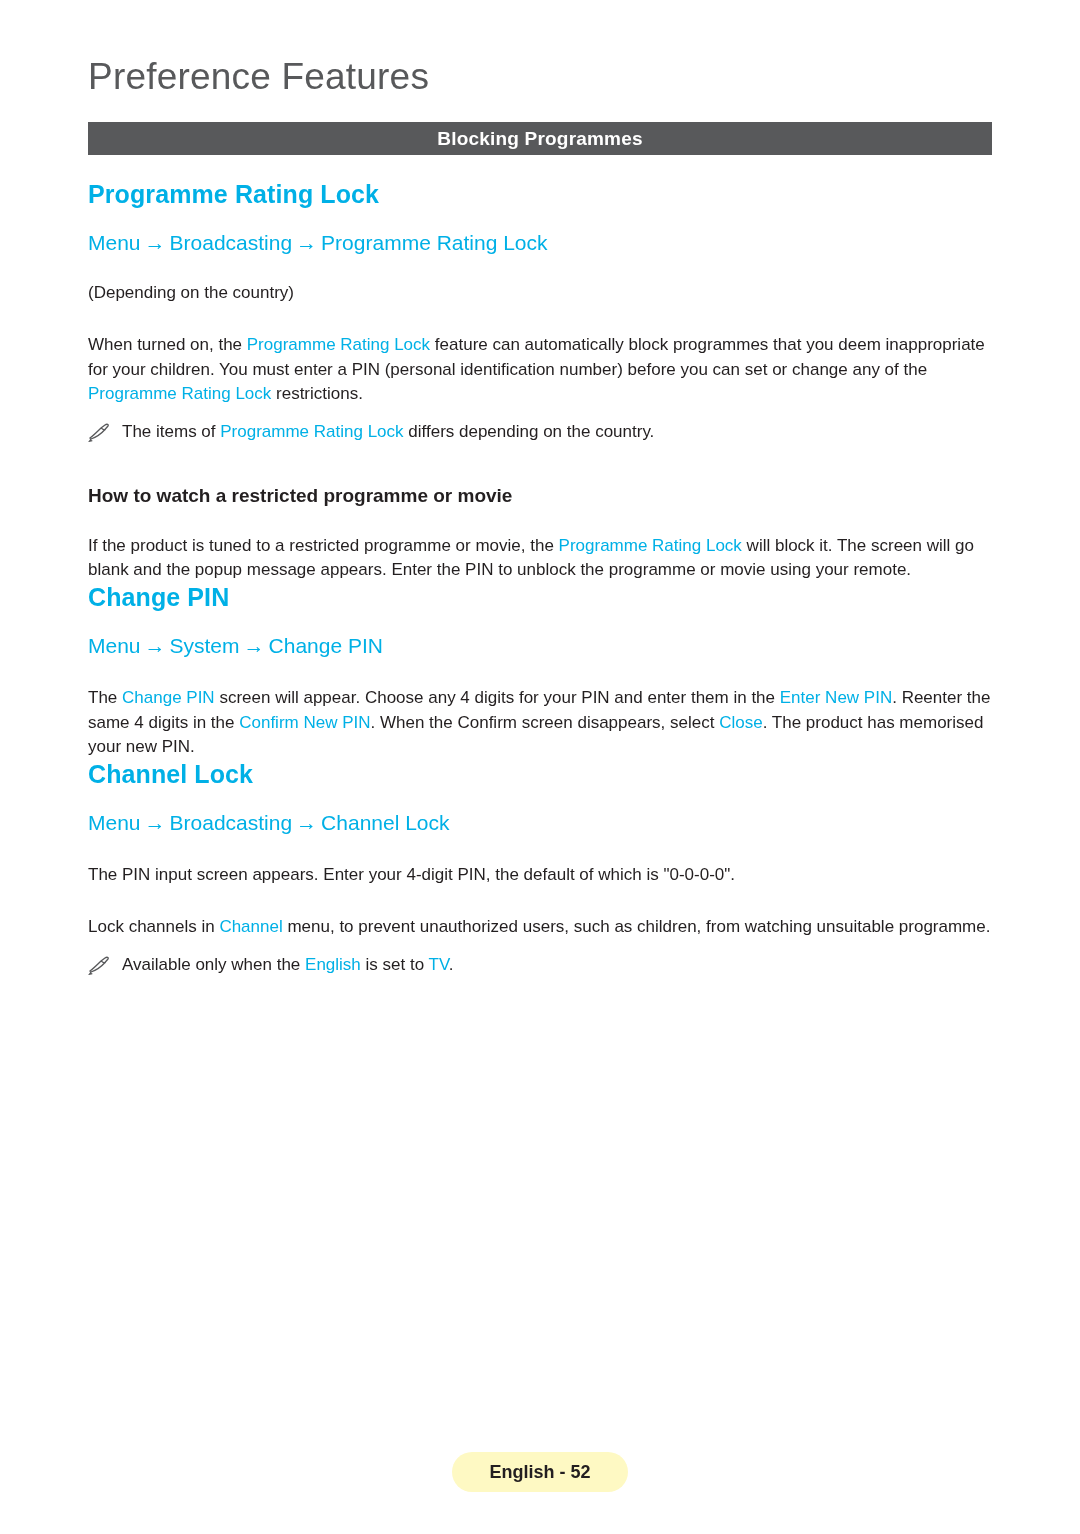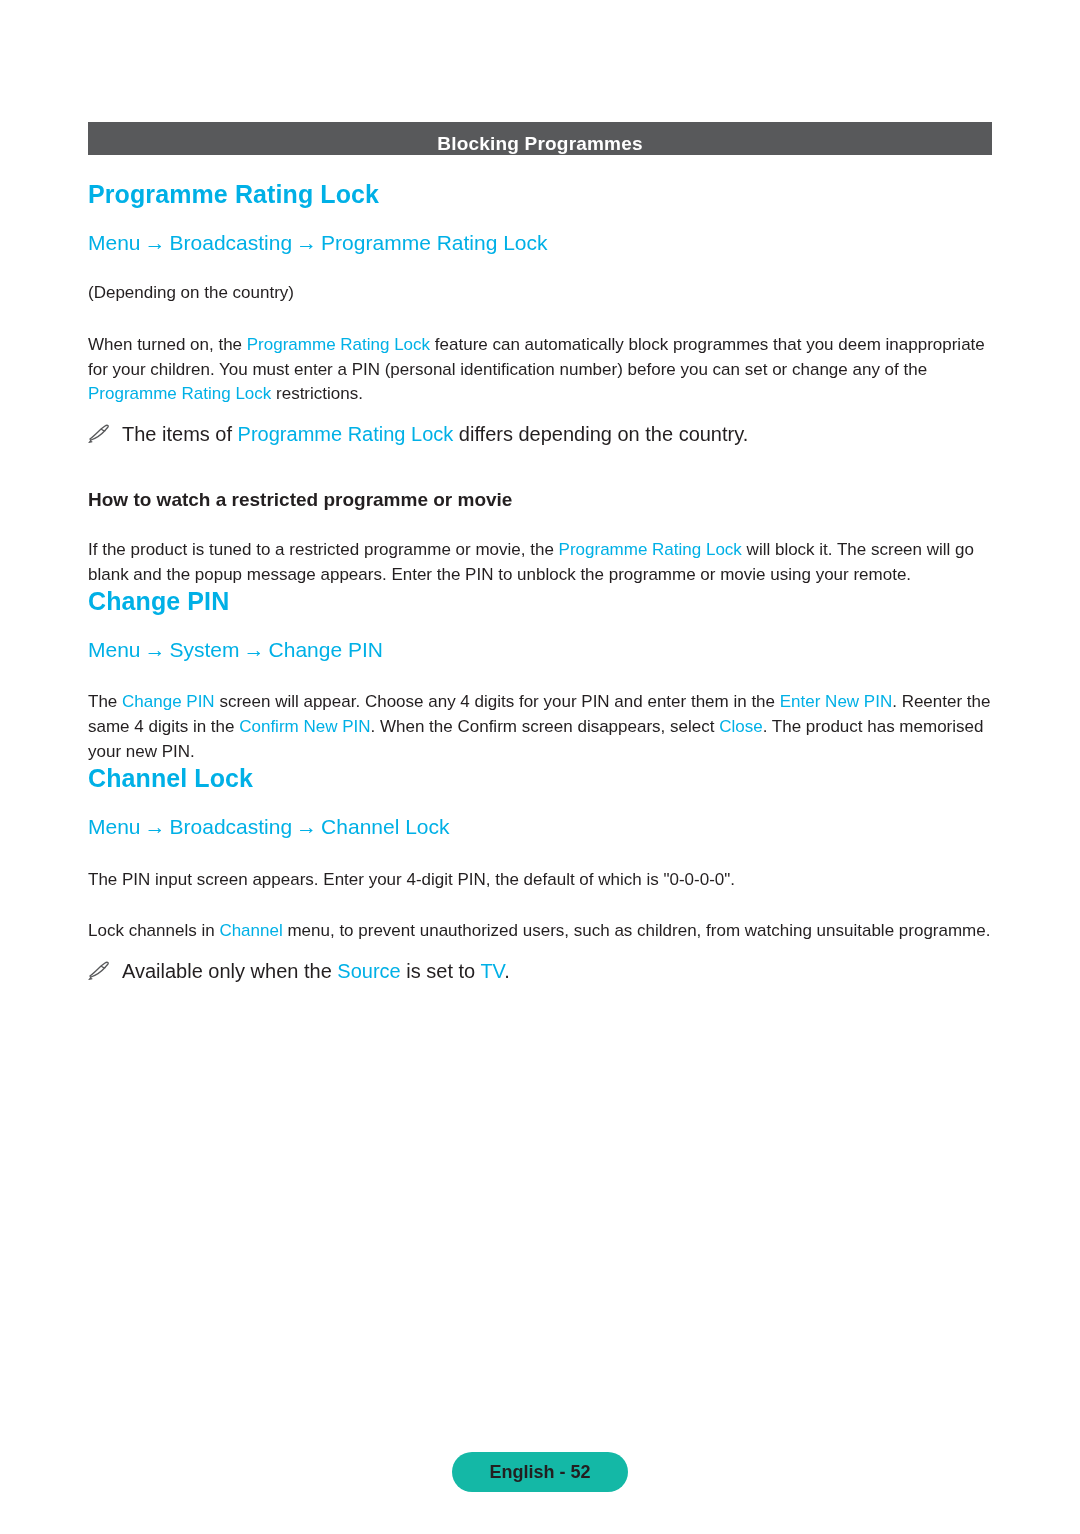--- a/index.html
+++ b/index.html
@@ -35,21 +35,21 @@
     position: absolute;
     left: 88px;
     top: 122px;
     width: 904px;
     height: 33px;
     background: #58595b;
     color: #ffffff;
     font-size: 19px;
     font-weight: bold;
     display: flex;
-    align-items: flex-end;
+    align-items: center;
     justify-content: center;
     letter-spacing: 0.2px;
   }
   .content {
     position: absolute;
     left: 88px;
     top: 180px;
     width: 904px;
   }
   h2.blue-head {
@@ -78,21 +78,21 @@
   .para {
     font-size: 17px;
     line-height: 1.45;
     color: #231f20;
     margin-top: 27px;
     text-align: left;
   }
   .para.tight { margin-top: 25px; }
   .blue { color: #00b0e6; }
   .note {
-    font-size: 20px;
+    font-size: 17px;
     line-height: 1.45;
     margin-top: 13px;
     position: relative;
     padding-left: 34px;
   }
   .note .pen {
     position: absolute;
     left: 0px;
     top: 2px;
     width: 26px;
@@ -107,35 +107,36 @@
     margin-top: 40px;
     color: #231f20;
   }
   .footer {
     position: absolute;
     left: 50%;
     transform: translateX(-50%);
     bottom: 42px;
     width: 176px;
     height: 40px;
-    background: #14b8a6;
+    background: #fef9c3;
     border-radius: 20px;
     display: flex;
     align-items: center;
     justify-content: center;
     font-size: 18px;
     font-weight: bold;
     color: #231f20;
   }
 </style>
 </head>
 <body>
 
 <div class="page">
 
+  <div class="chapter-title">Preference Features</div>
 
   <div class="section-band">
     <span>Blocking Programmes</span>
   </div>
 
   <div class="content">
 
     <h2 class="blue-head h-prl">Programme Rating Lock</h2>
 
     <div class="breadcrumb">
@@ -188,21 +189,21 @@
     </div>
 
     <div class="note">
       <span class="pen">
         <svg width="26" height="20" viewBox="0 0 26 20" xmlns="http://www.w3.org/2000/svg">
           <path d="M2 16 C6 13, 9 10, 13 6 L17 3 C19 1.6, 21 2.4, 20 4 L16.5 8 C13 12, 8.5 15, 3 17 Z" fill="none" stroke="#58595b" stroke-width="1.3"></path>
           <path d="M3 17 L1.5 19.2 L4.3 18.6" fill="none" stroke="#58595b" stroke-width="1.3"></path>
           <path d="M13 6 C15 7.5, 16.5 8, 17.5 7.6" fill="none" stroke="#58595b" stroke-width="1.1"></path>
         </svg>
       </span>
-      <span>Available only when the </span><span class="blue">Source</span><span> is set to </span><span class="blue">TV</span><span>.</span>
+      <span>Available only when the </span><span class="blue">English</span><span> is set to </span><span class="blue">TV</span><span>.</span>
     </div>
 
   </div>
 
   <div class="footer">
     <span>English - 52</span>
   </div>
 
 </div>
 

